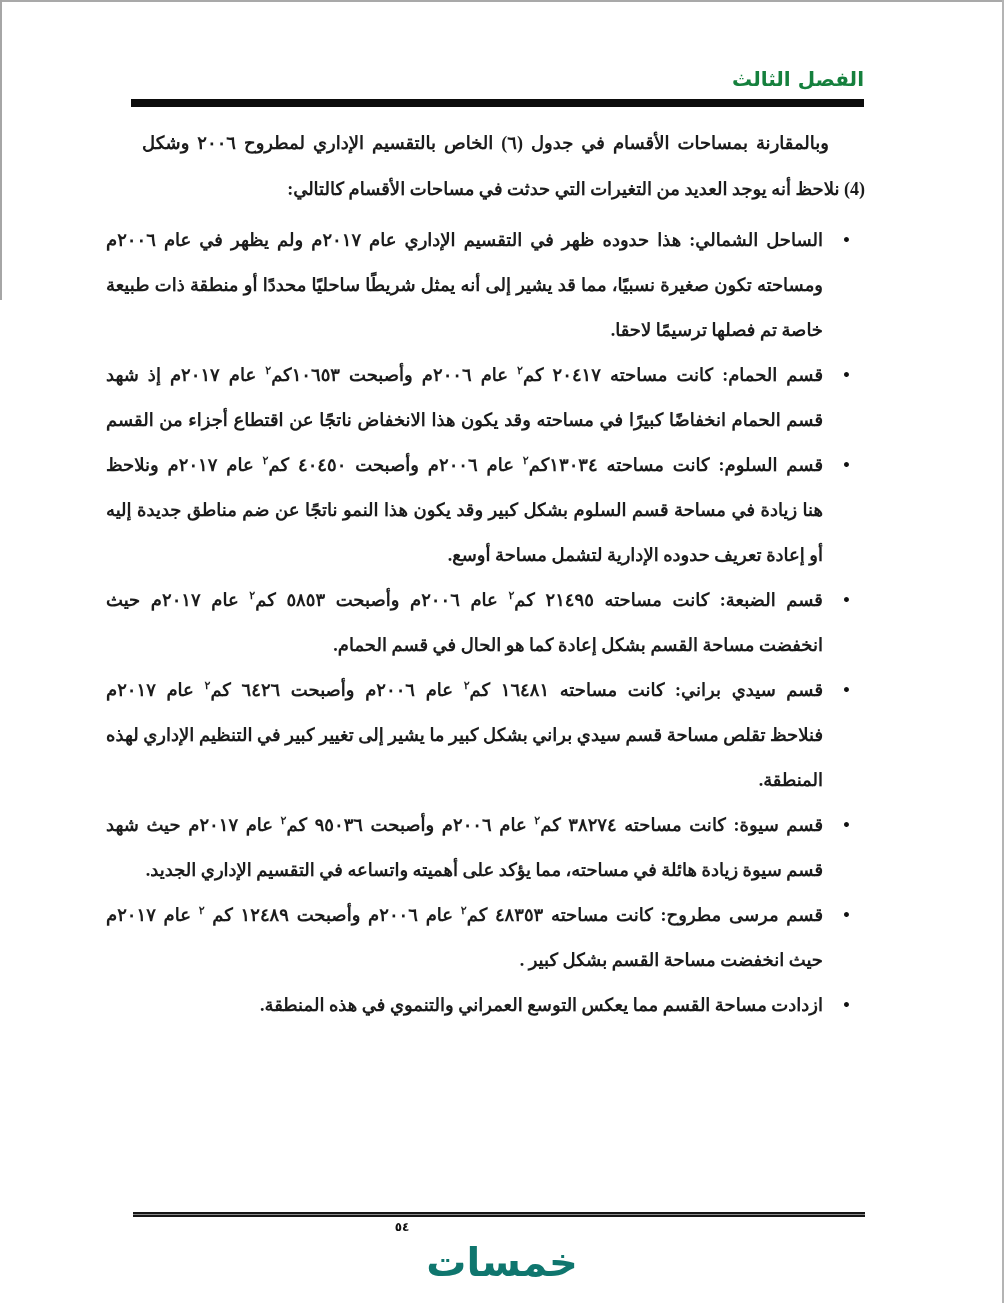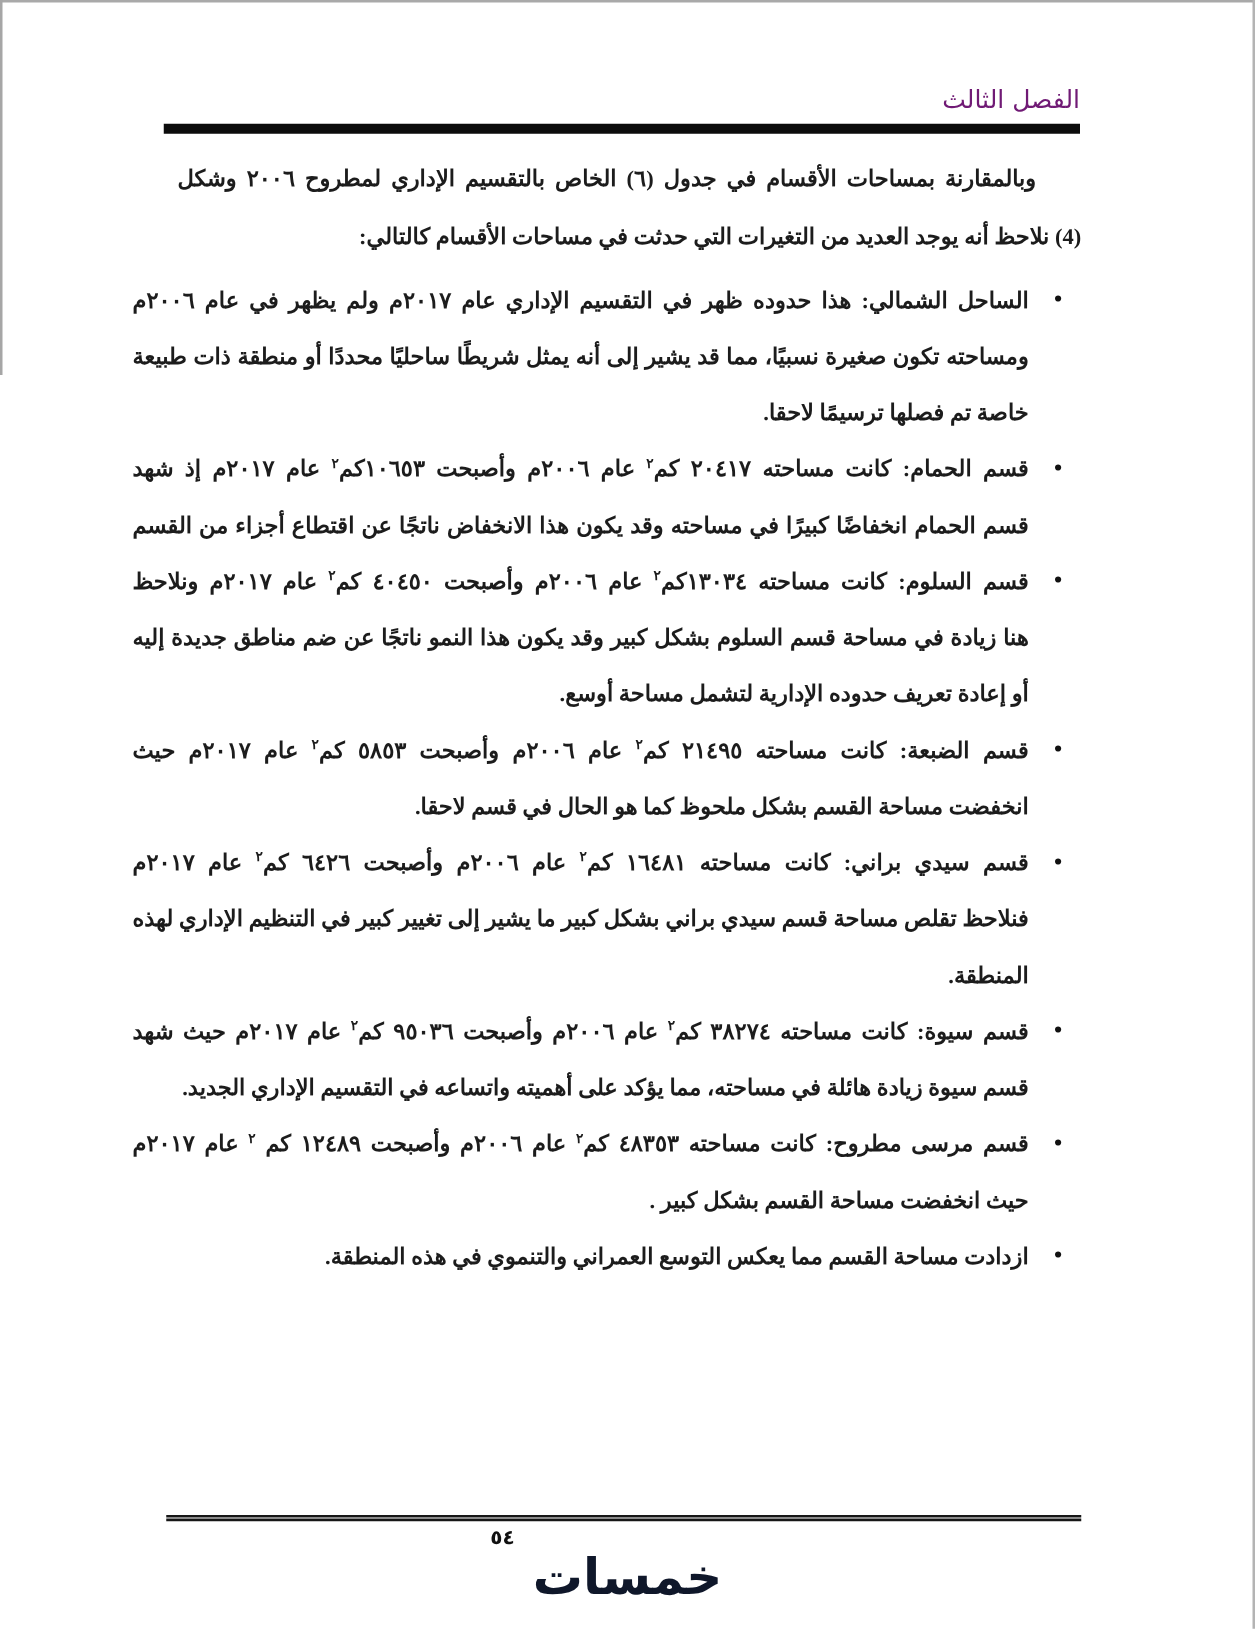--- a/index.html
+++ b/index.html
@@ -11,21 +11,21 @@
     color: #1b1b1b;
   }
   
   .border-top   { position: absolute; top: 0; left: 0; width: 1004px; height: 2px; background: #a9a9a9; }
   .border-right { position: absolute; top: 0; right: 0; width: 2px; height: 1303px; background: #b4b4b4; }
   .border-left  { position: absolute; top: 0; left: 0; width: 2px; height: 300px; background: #a6a6a6; }
 
   
   .chapter-title {
     position: absolute; top: 66px; right: 140px;
-    direction: rtl; font-size: 20px; font-weight: normal; color: #701a75;
+    direction: rtl; font-size: 20px; font-weight: bold; color: #15803d;
     line-height: 26px;
   }
   .header-rule {
     position: absolute; top: 99px; left: 131px; width: 733px; height: 8px;
     background: #0c0c0c;
   }
 
   
   .content {
     position: absolute; top: 120px; right: 139px; left: 106px;
@@ -51,26 +51,26 @@
   sup.sup2 { font-size: 11px; line-height: 0; vertical-align: 7px; }
 
   
   .footer-rule {
     position: absolute; top: 1212px; left: 133px; width: 732px; height: 5px;
     background: linear-gradient(to bottom, #161616 0 2px, #8a8a8a 2px 3px, #161616 3px 5px);
   }
   .page-number {
     position: absolute; top: 1220px; left: 0; width: 804px;
     text-align: center; direction: rtl;
-    font-size: 16px; font-weight: bold; color: #111;
+    font-size: 12px; font-weight: bold; color: #111;
   }
   .watermark {
     position: absolute; top: 1238px; left: 0; width: 1004px;
     text-align: center; direction: rtl;
-    font-size: 40px; font-weight: bold; color: #0f172a;
+    font-size: 40px; font-weight: bold; color: #0f766e;
     line-height: 48px;
   }
 </style>
 </head>
 <body>
 
 <div class="border-top"></div>
 <div class="border-right"></div>
 <div class="border-left"></div>
 
@@ -96,21 +96,21 @@
       </li>
       <li class="bullet-item">
         <span class="bullet-dot">•</span>
         <div class="line">قسم السلوم: كانت مساحته ١٣٠٣٤كم<sup class="sup2">٢</sup> عام ٢٠٠٦م وأصبحت ٤٠٤٥٠ كم<sup class="sup2">٢</sup> عام ٢٠١٧م ونلاحظ</div>
         <div class="line">هنا زيادة في مساحة قسم السلوم بشكل كبير وقد يكون هذا النمو ناتجًا عن ضم مناطق جديدة إليه</div>
         <div class="line last">أو إعادة تعريف حدوده الإدارية لتشمل مساحة أوسع.</div>
       </li>
       <li class="bullet-item">
         <span class="bullet-dot">•</span>
         <div class="line">قسم الضبعة: كانت مساحته ٢١٤٩٥ كم<sup class="sup2">٢</sup> عام ٢٠٠٦م وأصبحت ٥٨٥٣ كم<sup class="sup2">٢</sup> عام ٢٠١٧م حيث</div>
-        <div class="line last">انخفضت مساحة القسم بشكل ملحوظ كما هو الحال في قسم لاحقا.</div>
+        <div class="line last">انخفضت مساحة القسم بشكل إعادة كما هو الحال في قسم الحمام.</div>
       </li>
       <li class="bullet-item">
         <span class="bullet-dot">•</span>
         <div class="line">قسم سيدي براني: كانت مساحته ١٦٤٨١ كم<sup class="sup2">٢</sup> عام ٢٠٠٦م وأصبحت ٦٤٢٦ كم<sup class="sup2">٢</sup> عام ٢٠١٧م</div>
         <div class="line">فنلاحظ تقلص مساحة قسم سيدي براني بشكل كبير ما يشير إلى تغيير كبير في التنظيم الإداري لهذه</div>
         <div class="line last">المنطقة.</div>
       </li>
       <li class="bullet-item">
         <span class="bullet-dot">•</span>
         <div class="line">قسم سيوة: كانت مساحته ٣٨٢٧٤ كم<sup class="sup2">٢</sup> عام ٢٠٠٦م وأصبحت ٩٥٠٣٦ كم<sup class="sup2">٢</sup> عام ٢٠١٧م حيث شهد</div>

